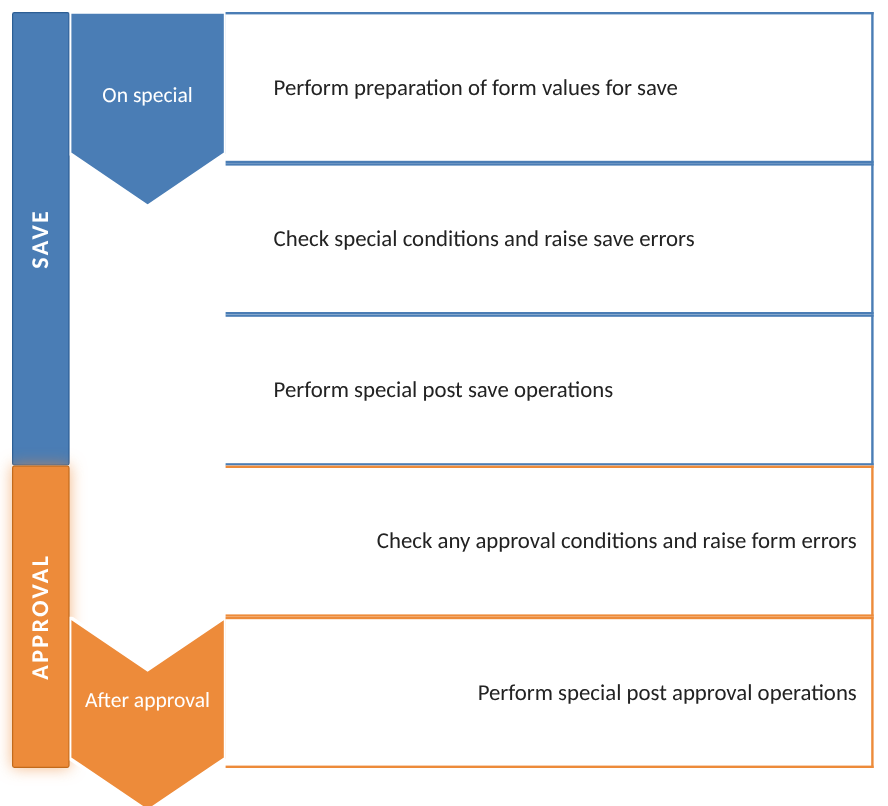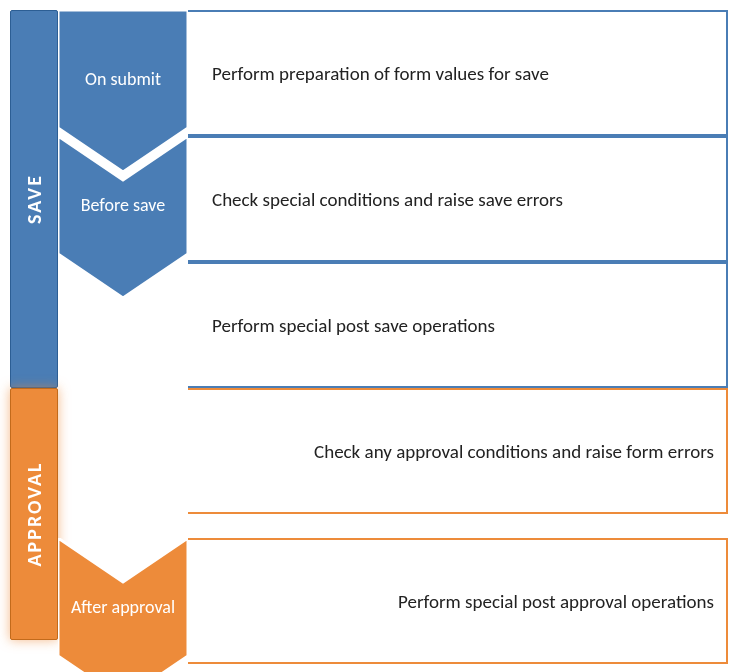--- a/index.html
+++ b/index.html
@@ -50,21 +50,21 @@
   .row {
     position: absolute;
     left: 48px;
     width: 672px;
     height: 126px;
   }
   .row0 { top: 0; }
   .row1 { top: 126px; }
   .row2 { top: 252px; }
   .row3 { top: 378px; }
-  .row4 { top: 528px; }
+  .row4 { top: 504px; }
 
   .chev-slot {
     position: absolute;
     left: 0;
     top: 0;
     width: 130px;
     height: 126px;
   }
   .chev-svg {
     position: absolute;
@@ -85,21 +85,21 @@
   .desc-box {
     position: absolute;
     left: 130px;
     top: 0;
     width: 540px;
     height: 126px;
     border: 2px solid;
     border-left: none;
     display: flex;
     align-items: center;
-    padding-left: 24px;
+    padding-left: 40px;
     padding-right: 12px;
     font-size: 19px;
     color: #222;
     background: #fff;
   }
   .border-save { border-color: #4A7DB5; }
   .border-approval { border-color: #ED8B3A; justify-content: flex-end; }
 </style>
 </head>
 <body>
@@ -111,34 +111,28 @@
   </div>
   <div class="phase-band band-approval">
     <span class="band-label">APPROVAL</span>
   </div>
 
   <div class="row row0">
     <div class="chev-slot">
       <svg class="chev-svg" width="130" height="170" viewBox="0 0 130 170">
         <polygon points="0,0 130,0 130,118 65,162 0,118" fill="#4A7DB5" stroke="#fff" stroke-width="3"></polygon>
       </svg>
-      <div class="chev-label">On submit</div>
+      <div class="chev-label">On special</div>
     </div>
     <div class="desc-box border-save">
       <span>Perform preparation of form values for save</span>
     </div>
   </div>
 
   <div class="row row1">
-    <div class="chev-slot">
-      <svg class="chev-svg" width="130" height="170" viewBox="0 0 130 170">
-        <polygon points="0,0 65,44 130,0 130,118 65,162 0,118" fill="#4A7DB5" stroke="#fff" stroke-width="3"></polygon>
-      </svg>
-      <div class="chev-label">Before save</div>
-    </div>
     <div class="desc-box border-save">
       <span>Check special conditions and raise save errors</span>
     </div>
   </div>
 
   <div class="row row2">
     <div class="desc-box border-save">
       <span>Perform special post save operations</span>
     </div>
   </div>

